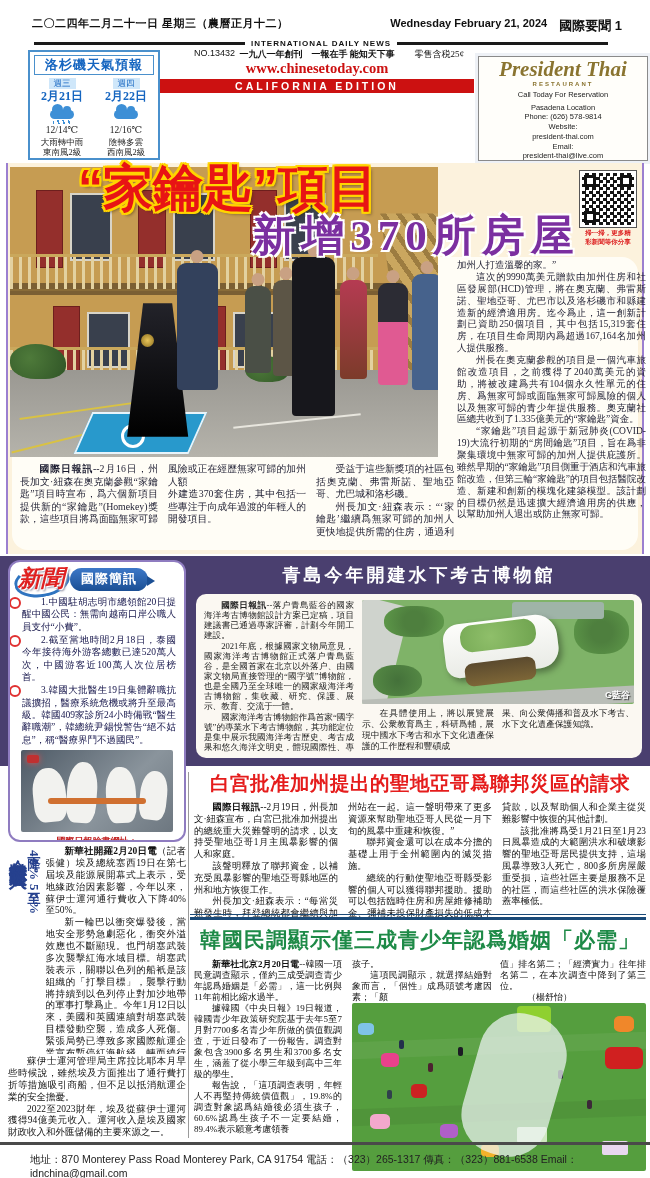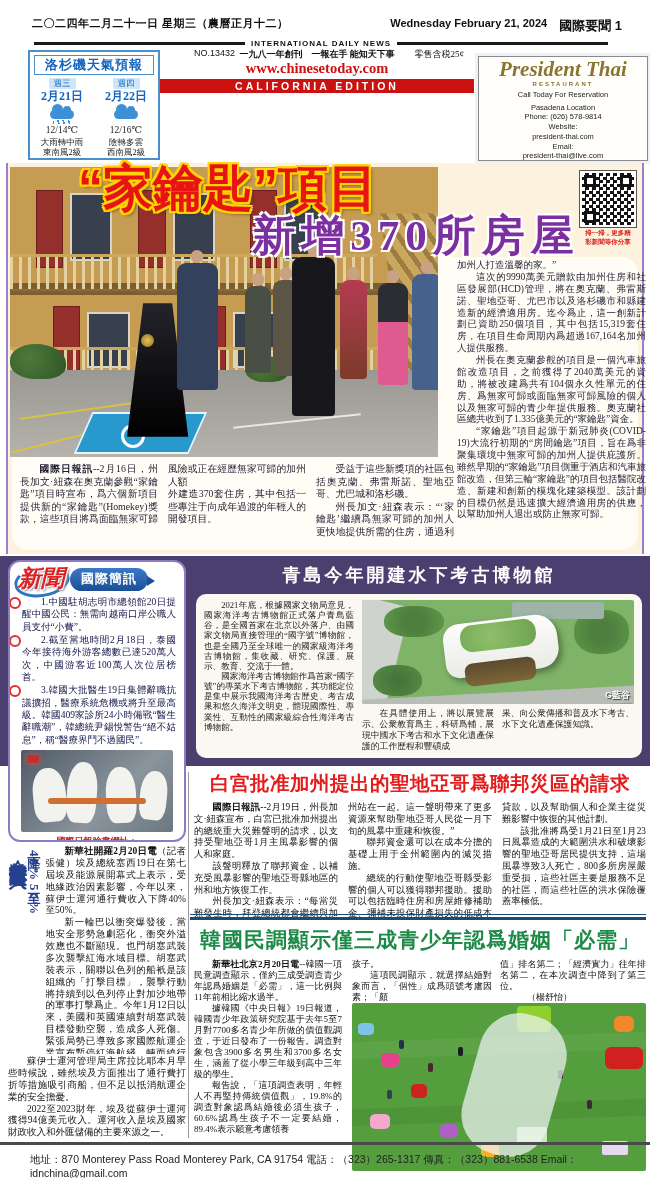--- a/index.html
+++ b/index.html
@@ -267,20 +267,21 @@
       <p>外建造370套住房，其中包括一些專注于向成年過渡的年輕人的開發項目。</p>
       <p class="ind">受益于這些新獎項的社區包括奧克蘭、弗雷斯諾、聖地亞哥、尤巴城和洛杉磯。</p>
       <p class="ind">州長加文·紐森表示：“‘家鑰匙’繼續爲無家可歸的加州人更快地提供所需的住房，通過利用酒店、汽車旅館和前辦公空間等現有設施，房產正在迅速轉變爲住房——幫助解決無家可歸危機，同時爲</p>
     </div>
   </div>
 
   <div class="band">
     <div class="qd-head">青島今年開建水下考古博物館</div>
     <div class="qd-box">
       <div class="qd-left">
+        <p class="ind"><span class="bld">國際日報訊</span><span>--落户青島藍谷的國家海洋考古博物館設計方案已定稿，項目建議書已通過專家評審，計劃今年開工建設。</span></p>
         <p class="ind">2021年底，根據國家文物局意見，國家海洋考古博物館正式落户青島藍谷，是全國首家在北京以外落户、由國家文物局直接管理的“國字號”博物館，也是全國乃至全球唯一的國家級海洋考古博物館，集收藏、研究、保護、展示、教育、交流于一體。</p>
         <p class="ind">國家海洋考古博物館作爲首家“國字號”的專業水下考古博物館，其功能定位是集中展示我國海洋考古歷史、考古成果和悠久海洋文明史，體現國際性、專業性、互動性的國家級綜合性海洋考古博物館。</p>
       </div>
       <div class="qd-right">
         <div class="qd-img">
           <div class="sh" style="left:-5%;top:0;width:18%;height:110%;background:#cfd3cd;transform:rotate(14deg);"></div>
           <div class="sh" style="left:0;bottom:-4%;width:110%;height:16%;background:#b9bdb7;transform:rotate(-3deg);"></div>
           <div class="sh" style="left:8%;top:6%;width:22%;height:30%;background:radial-gradient(circle,#4e7f3e 30%,#5f9a4a);border-radius:45%;"></div>
           <div class="sh" style="right:2%;top:10%;width:20%;height:42%;background:radial-gradient(circle,#4e7f3e 30%,#5f9a4a);border-radius:45%;"></div>
           <div class="sh" style="left:4%;bottom:8%;width:18%;height:30%;background:radial-gradient(circle,#44713a,#578c46);border-radius:45%;"></div>

